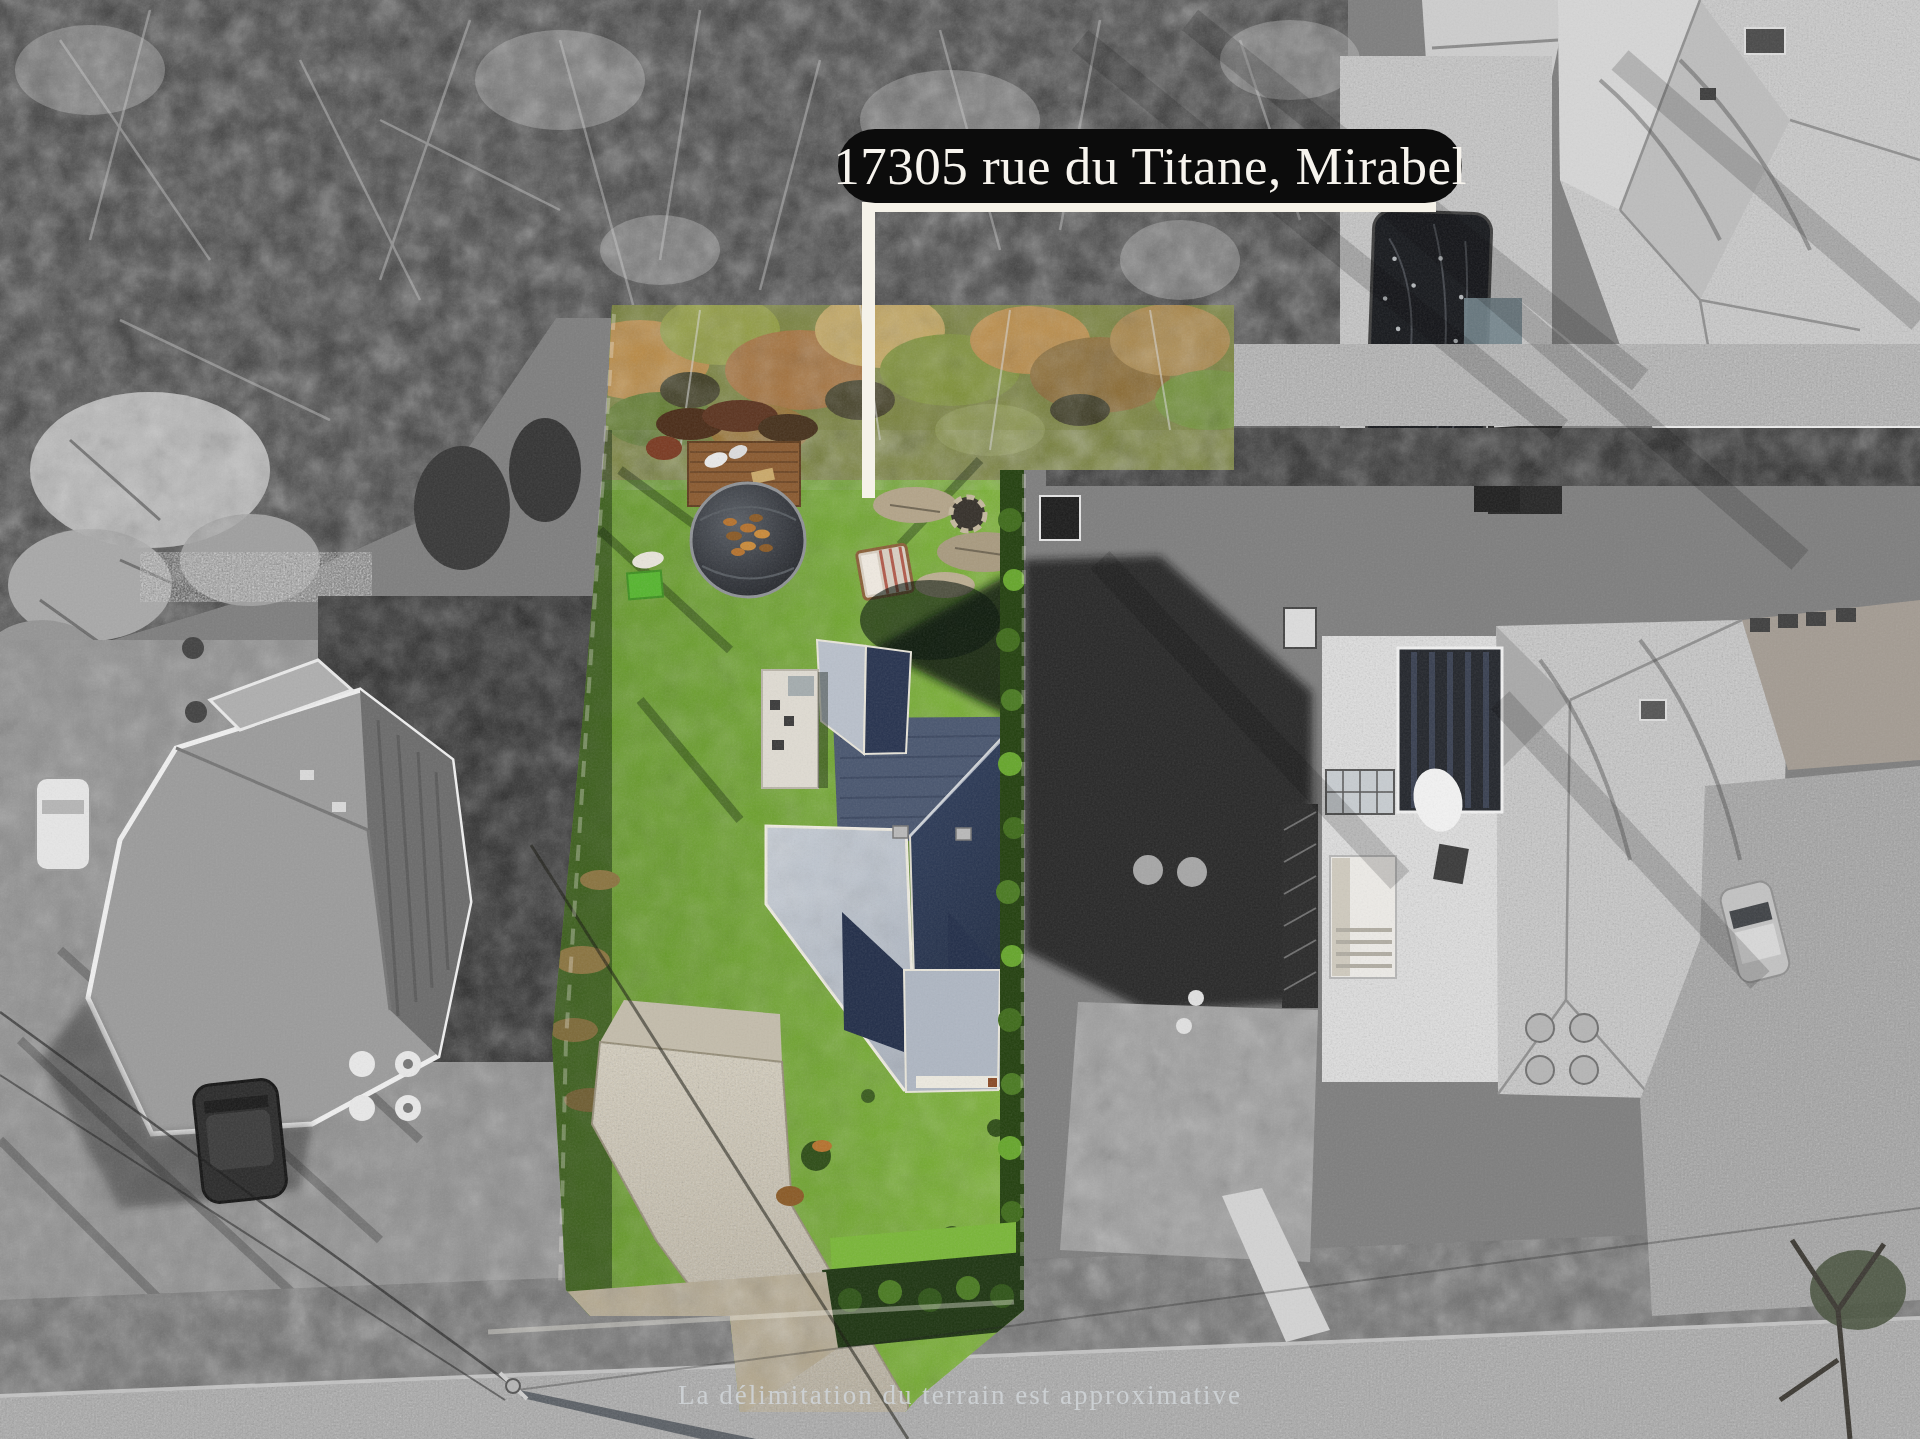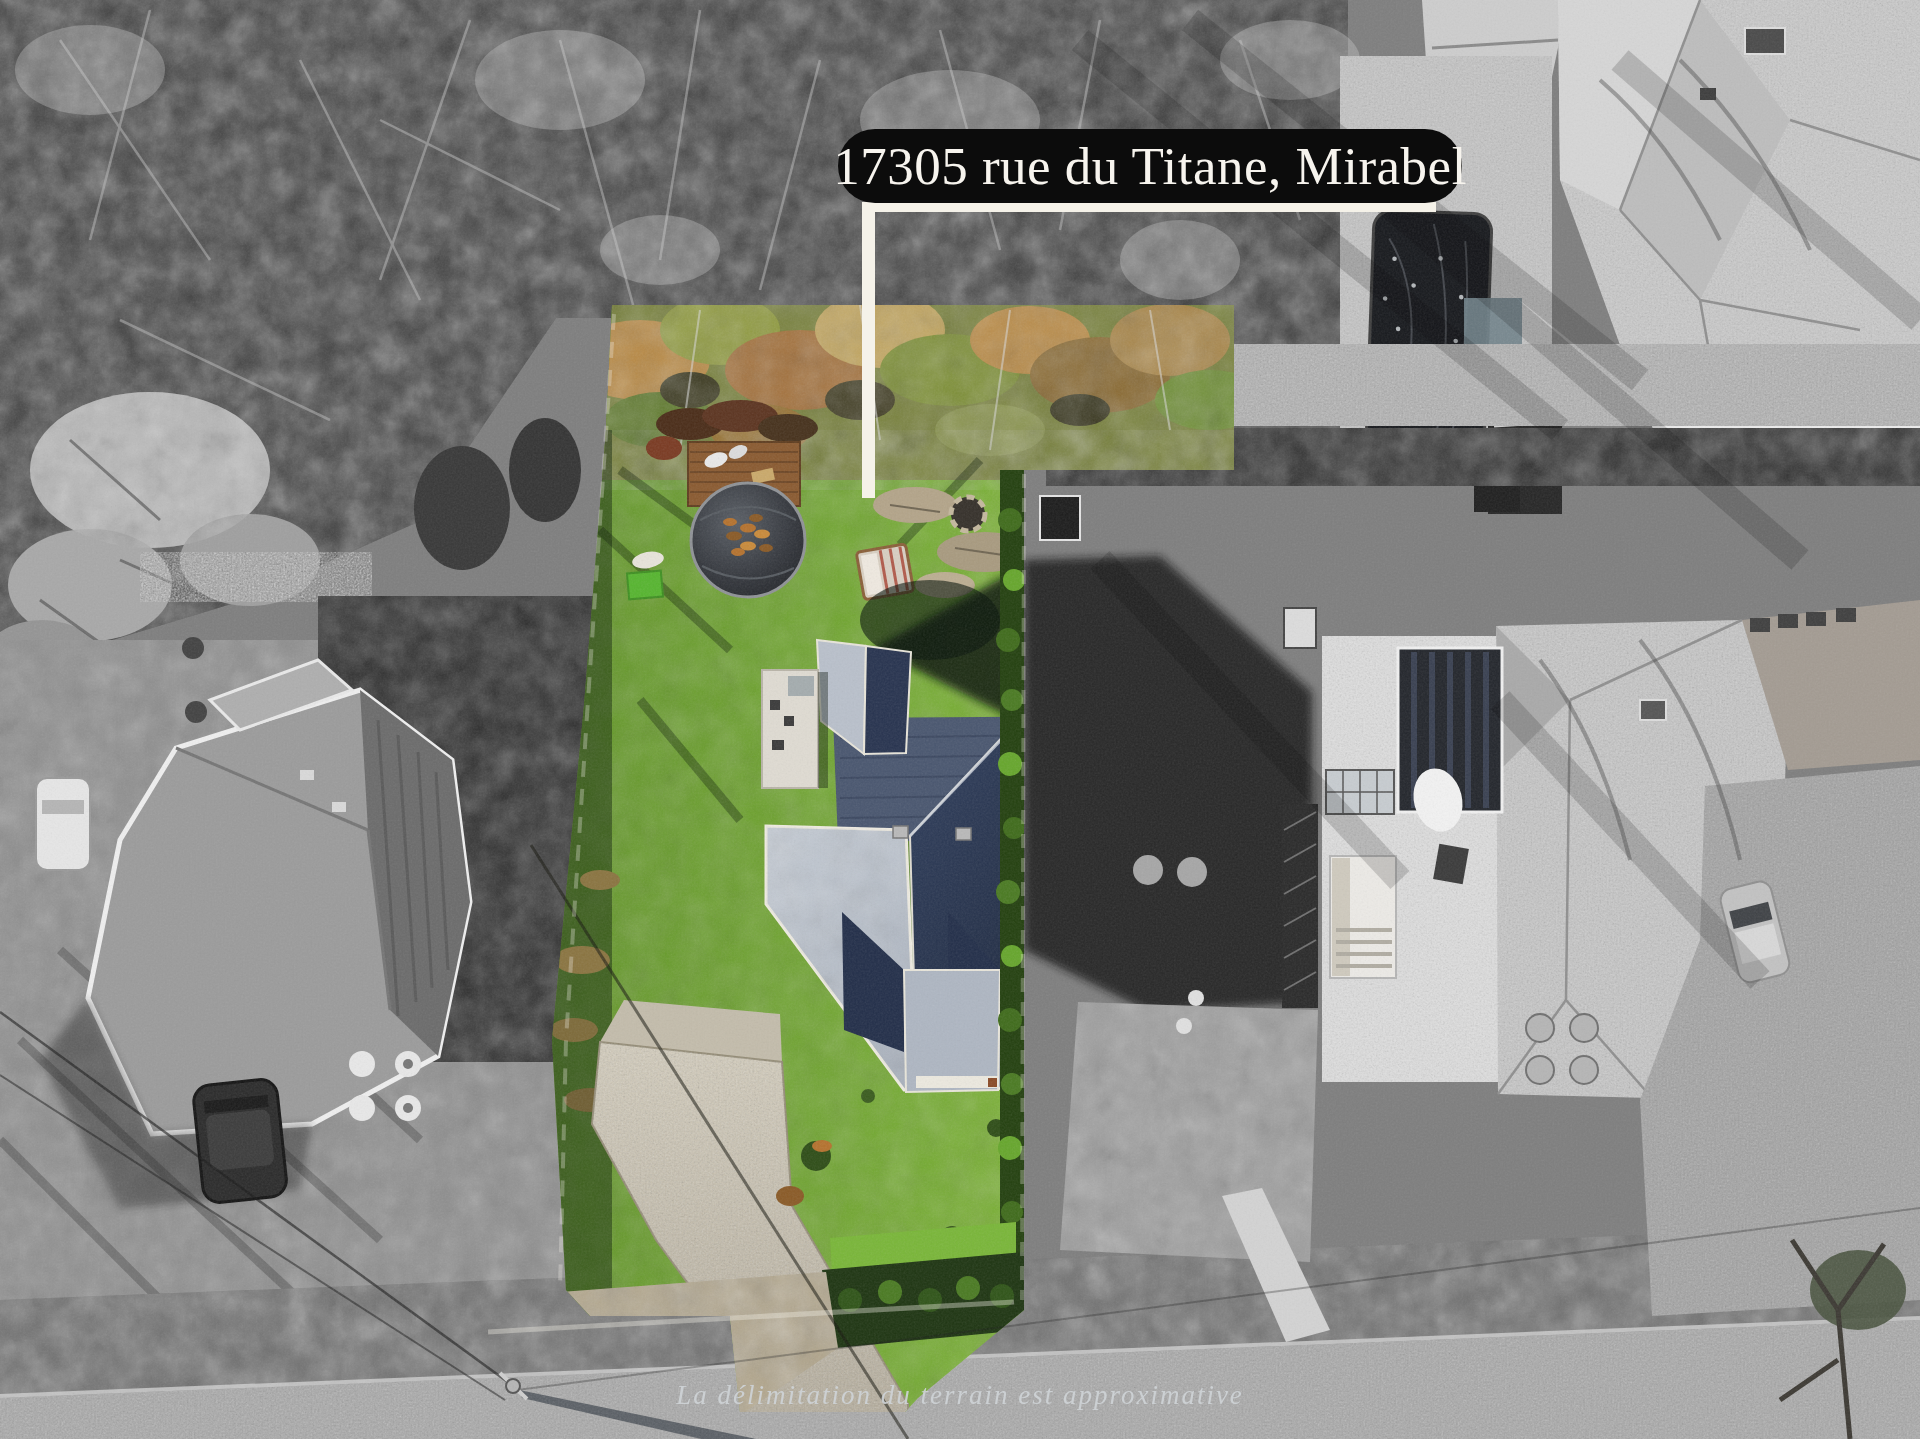--- a/index.html
+++ b/index.html
@@ -4,21 +4,21 @@
 <style>
   html,body{margin:0;padding:0;background:#161616;}
   .stage{position:relative;width:1920px;height:1439px;overflow:hidden;
          font-family:"Liberation Serif","DejaVu Serif",serif;background:#7e7e7e;}
   .stage svg{position:absolute;left:0;top:0;}
   .address-pill{position:absolute;left:838px;top:129px;width:624px;height:74px;
     background:#0c0c0c;border-radius:38px;display:flex;align-items:center;justify-content:center;
     z-index:30;}
   .address-pill span{color:#f7f4ee;font-size:53px;letter-spacing:.5px;white-space:nowrap;}
   .disclaimer{position:absolute;left:0;top:1380px;width:100%;text-align:center;z-index:30;
-    color:rgba(206,210,214,.92);font-size:27px;letter-spacing:2px;font-style:italic;}
+    color:rgba(206,210,214,.92);font-size:27px;letter-spacing:2px;}
   .leader{position:absolute;left:862px;top:202px;width:13px;height:296px;background:#f5f2e9;z-index:25;}
   .topline{position:absolute;left:862px;top:202px;width:574px;height:10px;background:#f5f2e9;z-index:25;}
 </style>
 </head>
 <body>
 
 <div class="stage">
 
 <svg width="1920" height="1439" viewBox="0 0 1920 1439">
   <defs>

